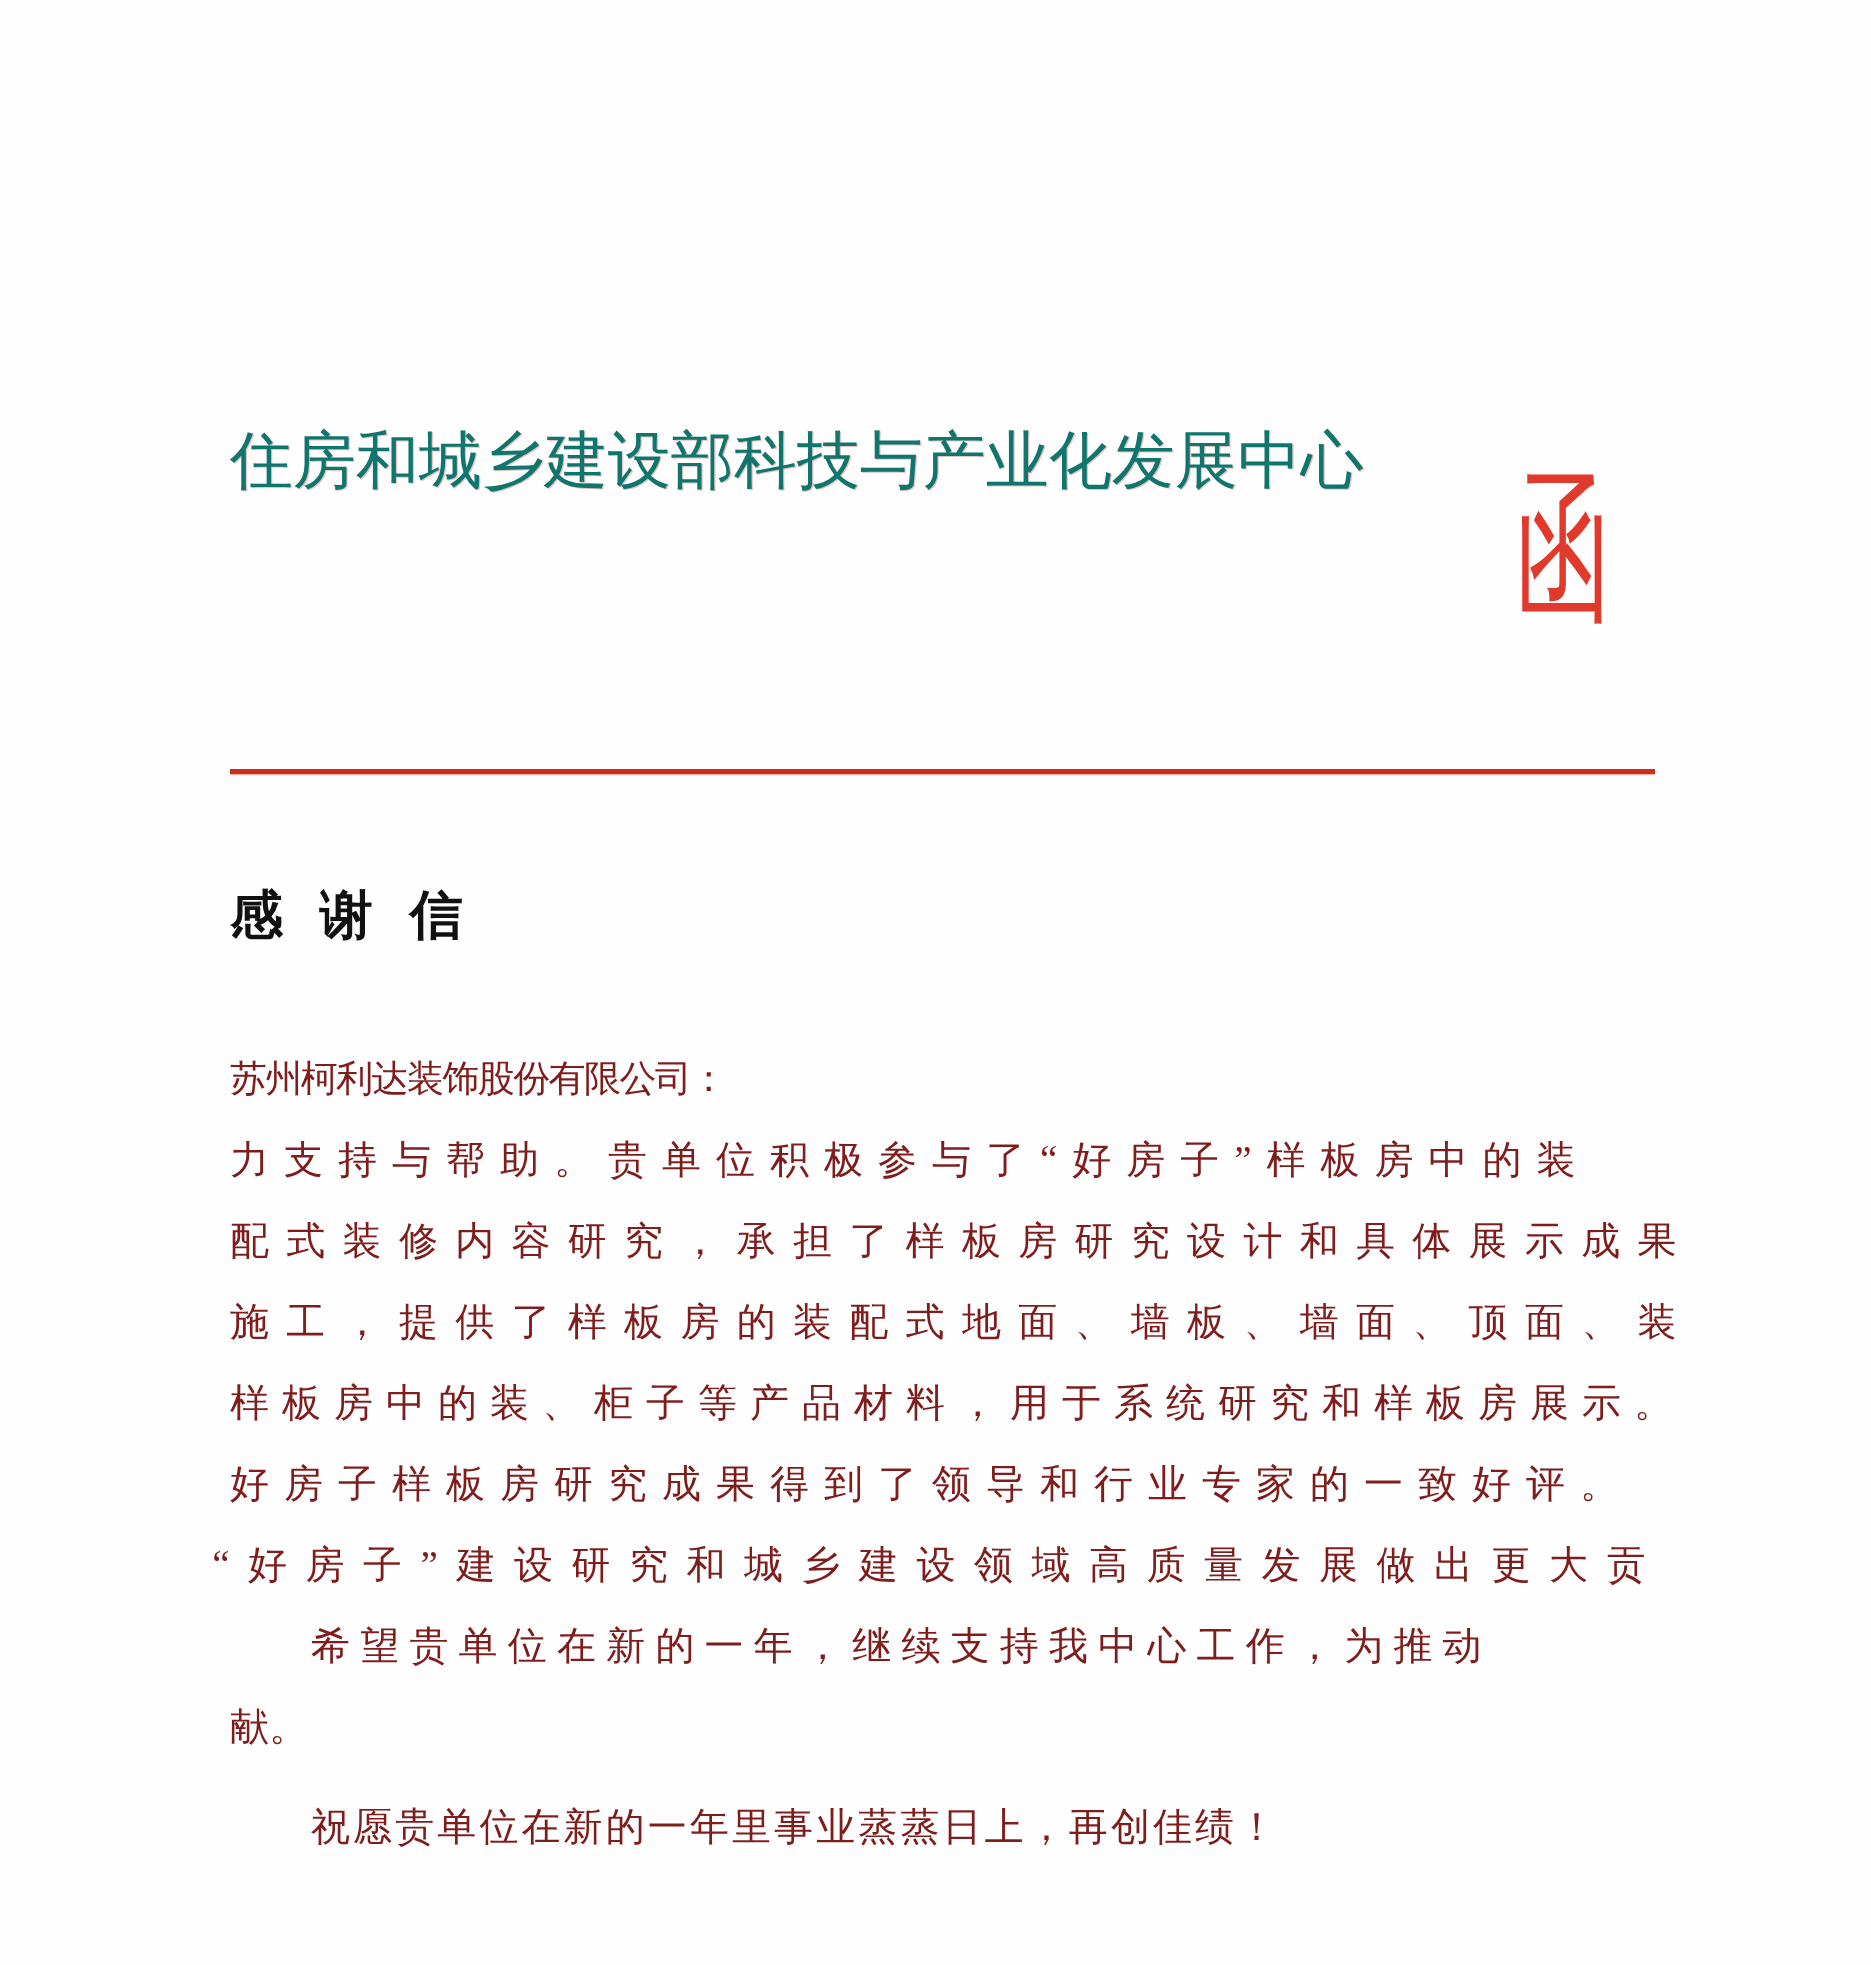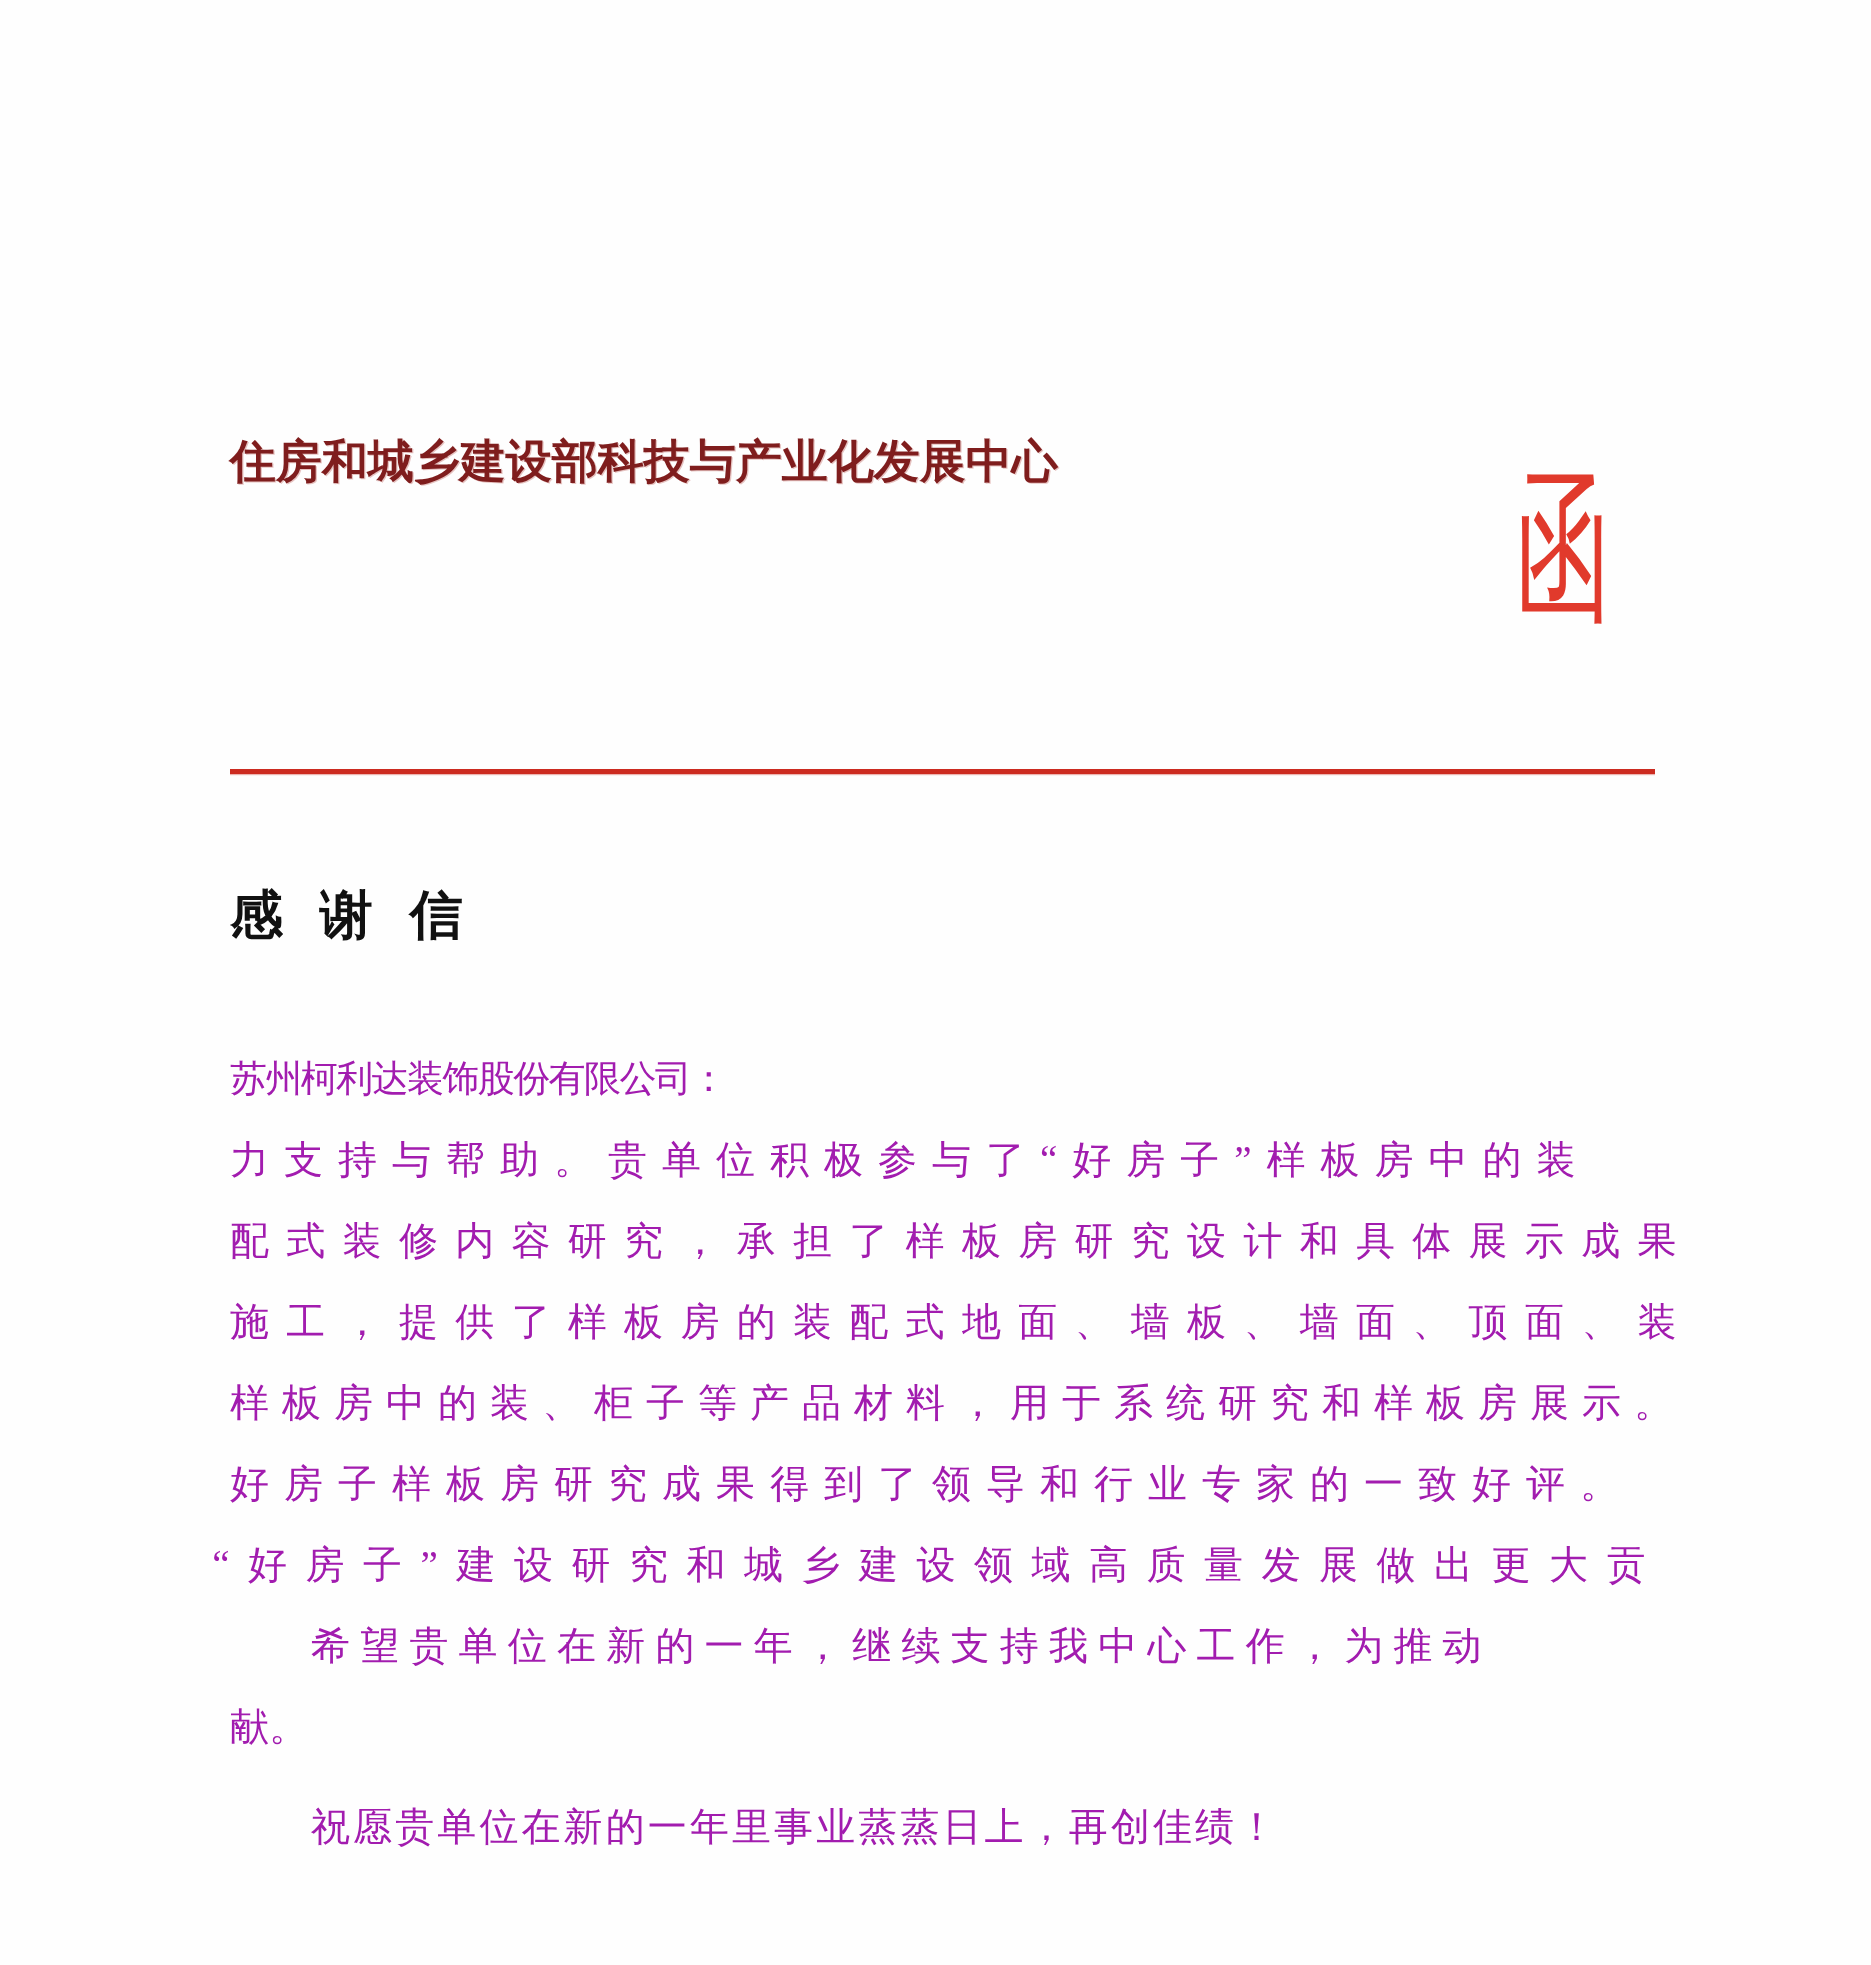--- a/index.html
+++ b/index.html
@@ -17,23 +17,23 @@
   }
 
   
   .letterhead {
     position: absolute;
     left: 212px;
     top: 393px;
     width: 1454px;
   }
   .org-line {
-    color: #7f1d1d;
-    font-weight: bold;
-    font-size: 46px;
+    color: #0f766e;
+    font-weight: normal;
+    font-size: 63px;
     line-height: 137px;
     white-space: nowrap;
     letter-spacing: 0px;
     text-shadow: 1.2px 1.2px 0 rgba(160, 20, 10, 0.25);
   }
   .org-line-1 { padding-left: 17.7px; }
   .doc-type {
     position: absolute;
     left: 1516px;
     top: 466px;
@@ -67,21 +67,21 @@
     letter-spacing: 11.8px;
     line-height: 63px;
   }
 
   
   .letter-body {
     position: absolute;
     left: 230px;
     top: 1038px;
     width: 1415px;
-    color: #a21caf;
+    color: #7f1d1d;
     font-size: 39px;
   }
   .bline {
     height: 81px;
     line-height: 81px;
     white-space: nowrap;
   }
   .indent { text-indent: 81px; }
   .recipient { font-size: 37px; letter-spacing: -1.6px; }
   .hangquote { margin-left: -17.7px; }

